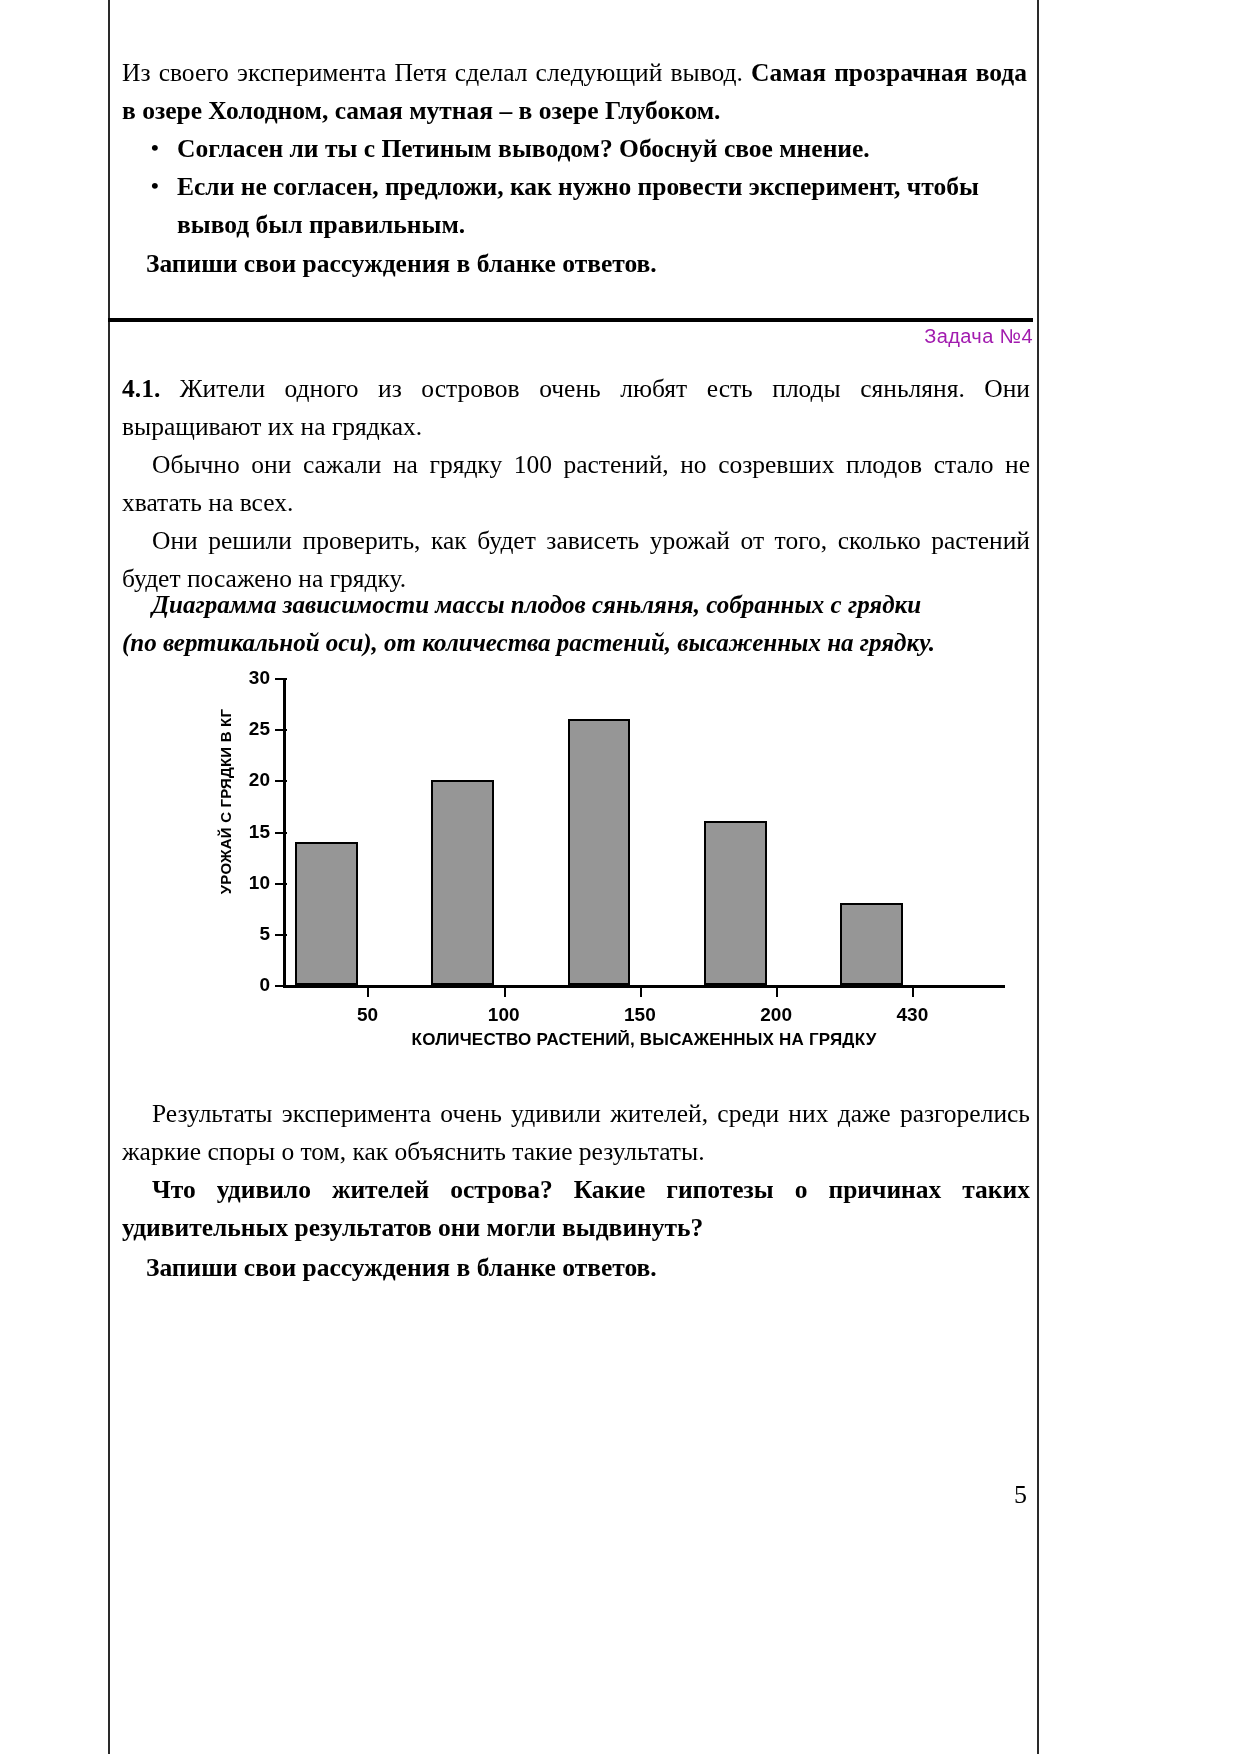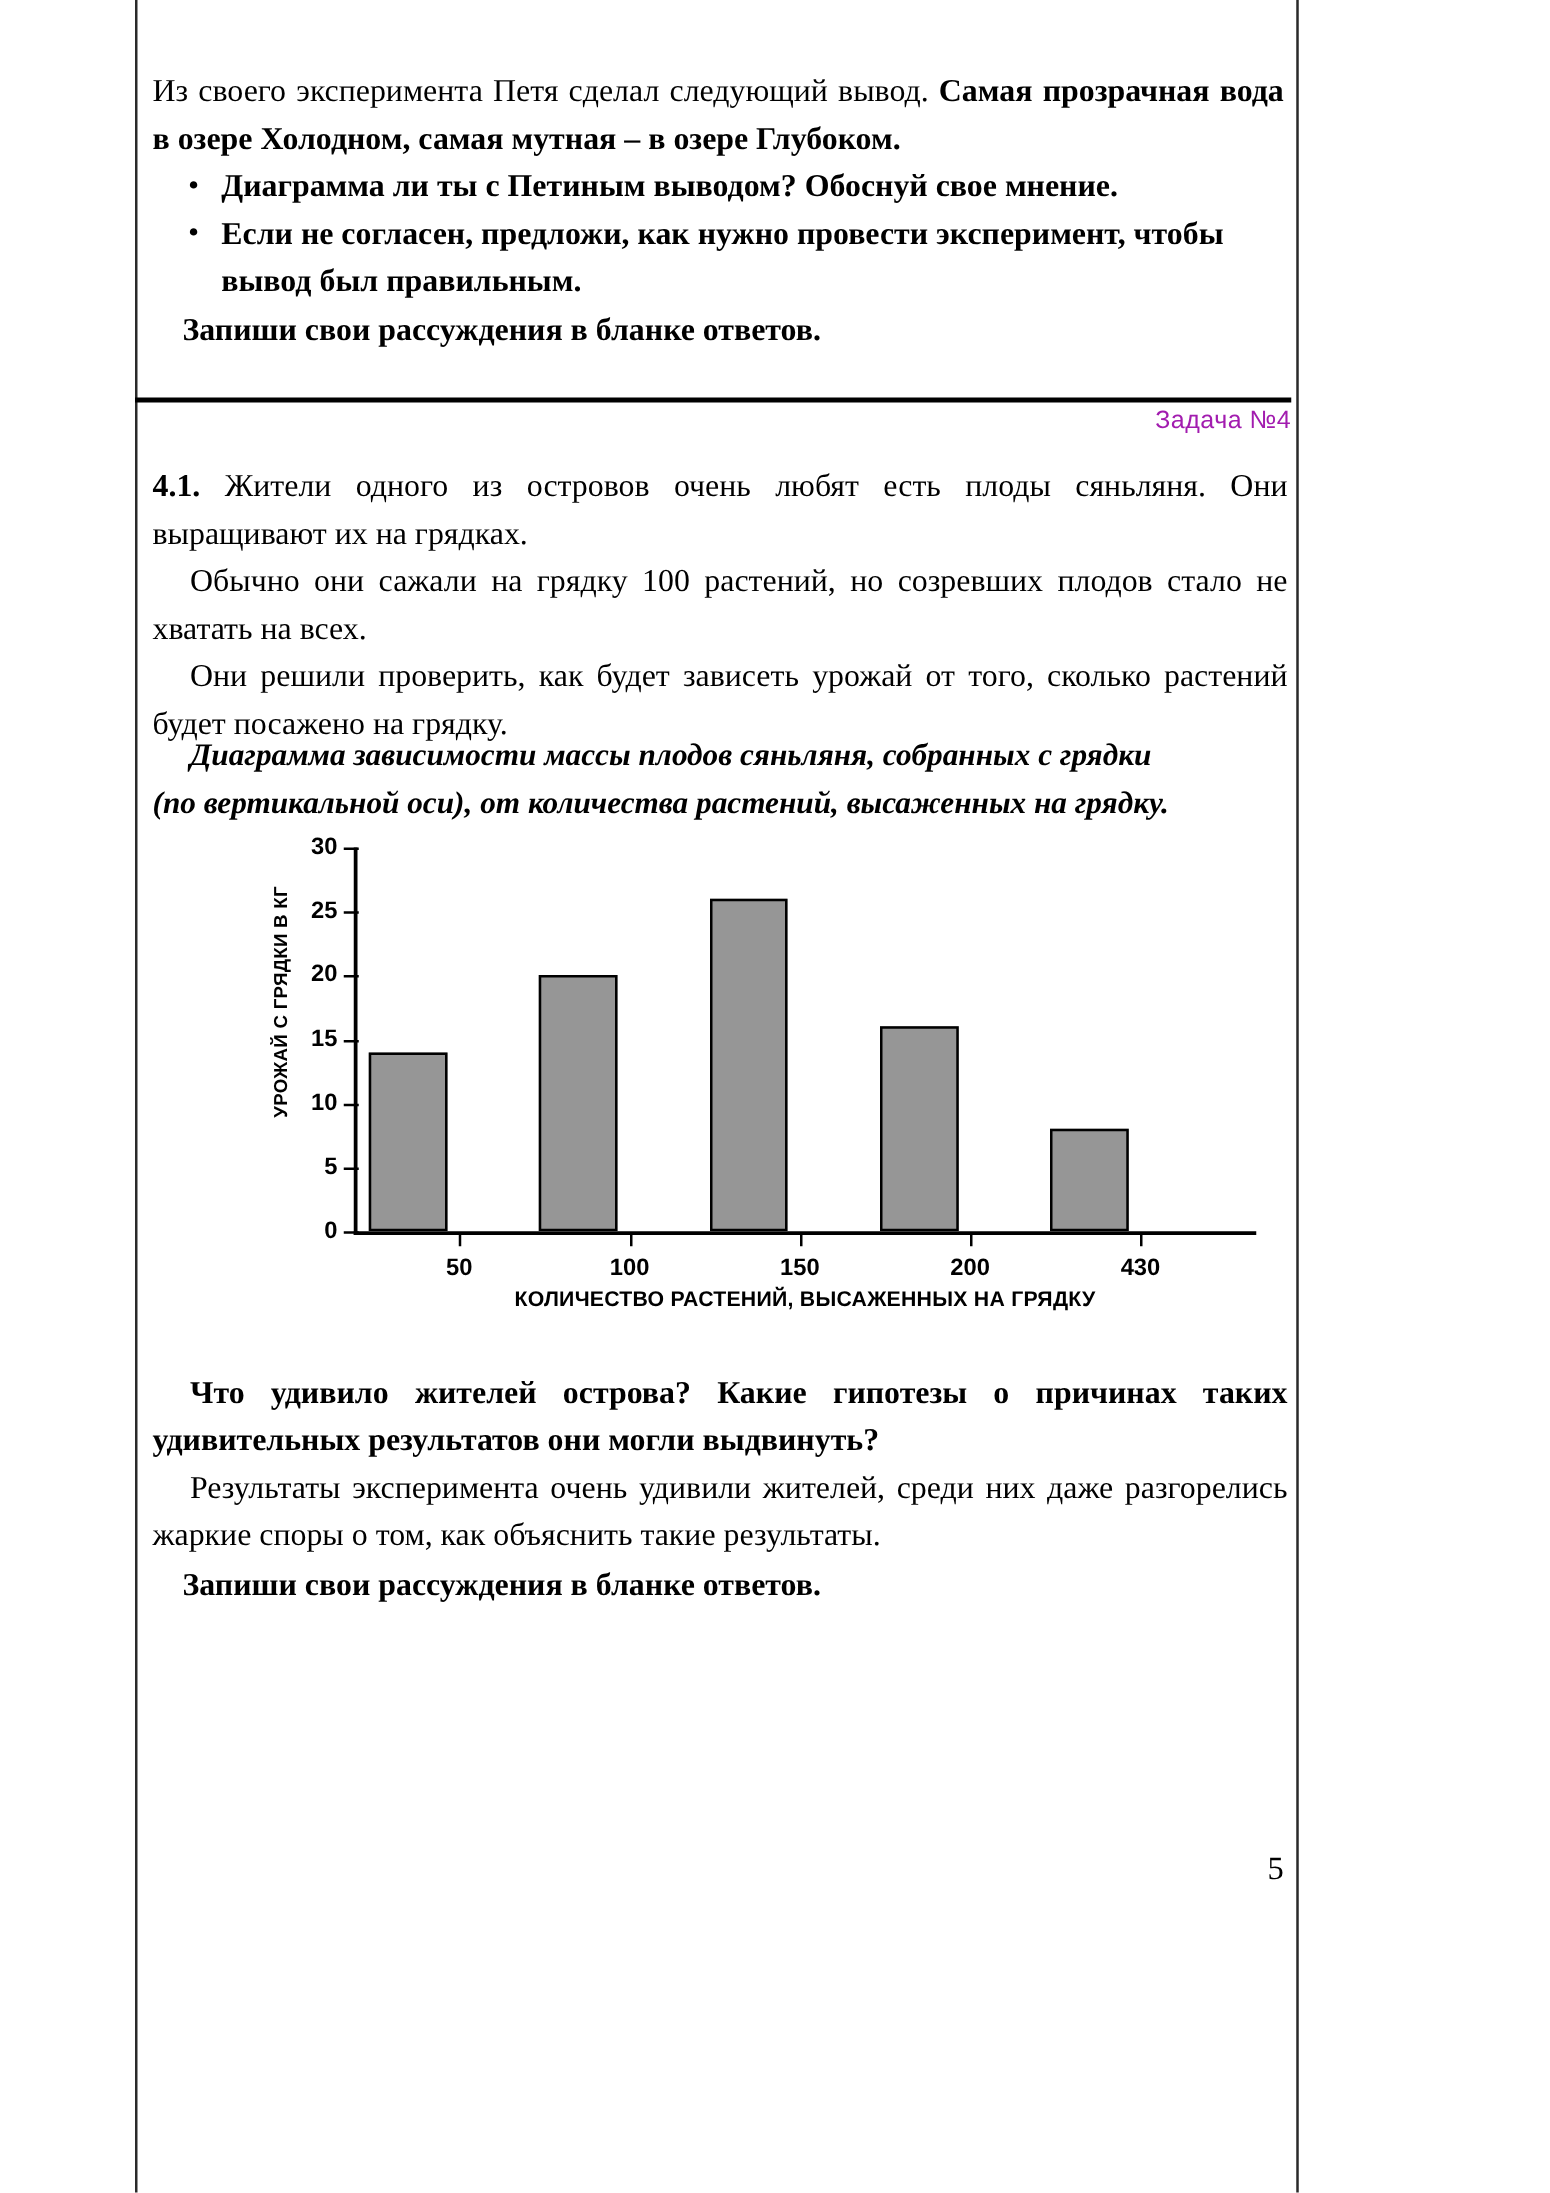--- a/index.html
+++ b/index.html
@@ -243,21 +243,21 @@
 <div class="page-body">
 
   <div class="intro-block">
     <div class="intro-line">
       <span class="lead">Из своего эксперимента Петя сделал следующий вывод.</span>
       <span class="strong">Самая прозрачная вода в озере Холодном, самая мутная – в озере Глубоком.</span>
     </div>
     <ul class="bullets">
       <li>
         <span class="dot">•</span>
-        <span>Диаграмма ли ты с Петиным выводом? Обоснуй свое мнение.</span>
+        <span>Согласен ли ты с Петиным выводом? Обоснуй свое мнение.</span>
       </li>
       <li>
         <span class="dot">•</span>
         <span>Если не согласен, предложи, как нужно провести эксперимент, чтобы вывод был правильным.</span>
       </li>
     </ul>
   </div>
 
   <div class="write-answer-1">Запиши свои рассуждения  в бланке ответов.</div>
 
@@ -310,20 +310,20 @@
         <div class="xtick-label" style="left: 493.14px;">200</div>
         <div class="bar" style="left: 420.94px; width: 62.6642px; height: 163.733px;"></div>
         <div class="xtick" style="left: 629.366px;"></div>
         <div class="xtick-label" style="left: 629.366px;">430</div>
         <div class="bar" style="left: 557.166px; width: 62.6642px; height: 81.8667px;"></div>
       </div>
     <div class="xlabel">КОЛИЧЕСТВО РАСТЕНИЙ, ВЫСАЖЕННЫХ НА ГРЯДКУ</div>
   </div>
 
   <div class="sec-after">
+    <p class="para indent">Результаты эксперимента очень удивили жителей, среди них даже разгорелись жаркие споры о том, как объяснить такие результаты.</p>
     <p class="para indent bold">Что удивило жителей острова? Какие гипотезы о причинах таких удивительных результатов они могли выдвинуть?</p>
-    <p class="para indent">Результаты эксперимента очень удивили жителей, среди них даже разгорелись жаркие споры о том, как объяснить такие результаты.</p>
   </div>
 
   <div class="write-answer-2">Запиши свои рассуждения в бланке ответов.</div>
 
   <div class="page-number">5</div>
 </div>
 
 </body></html>

